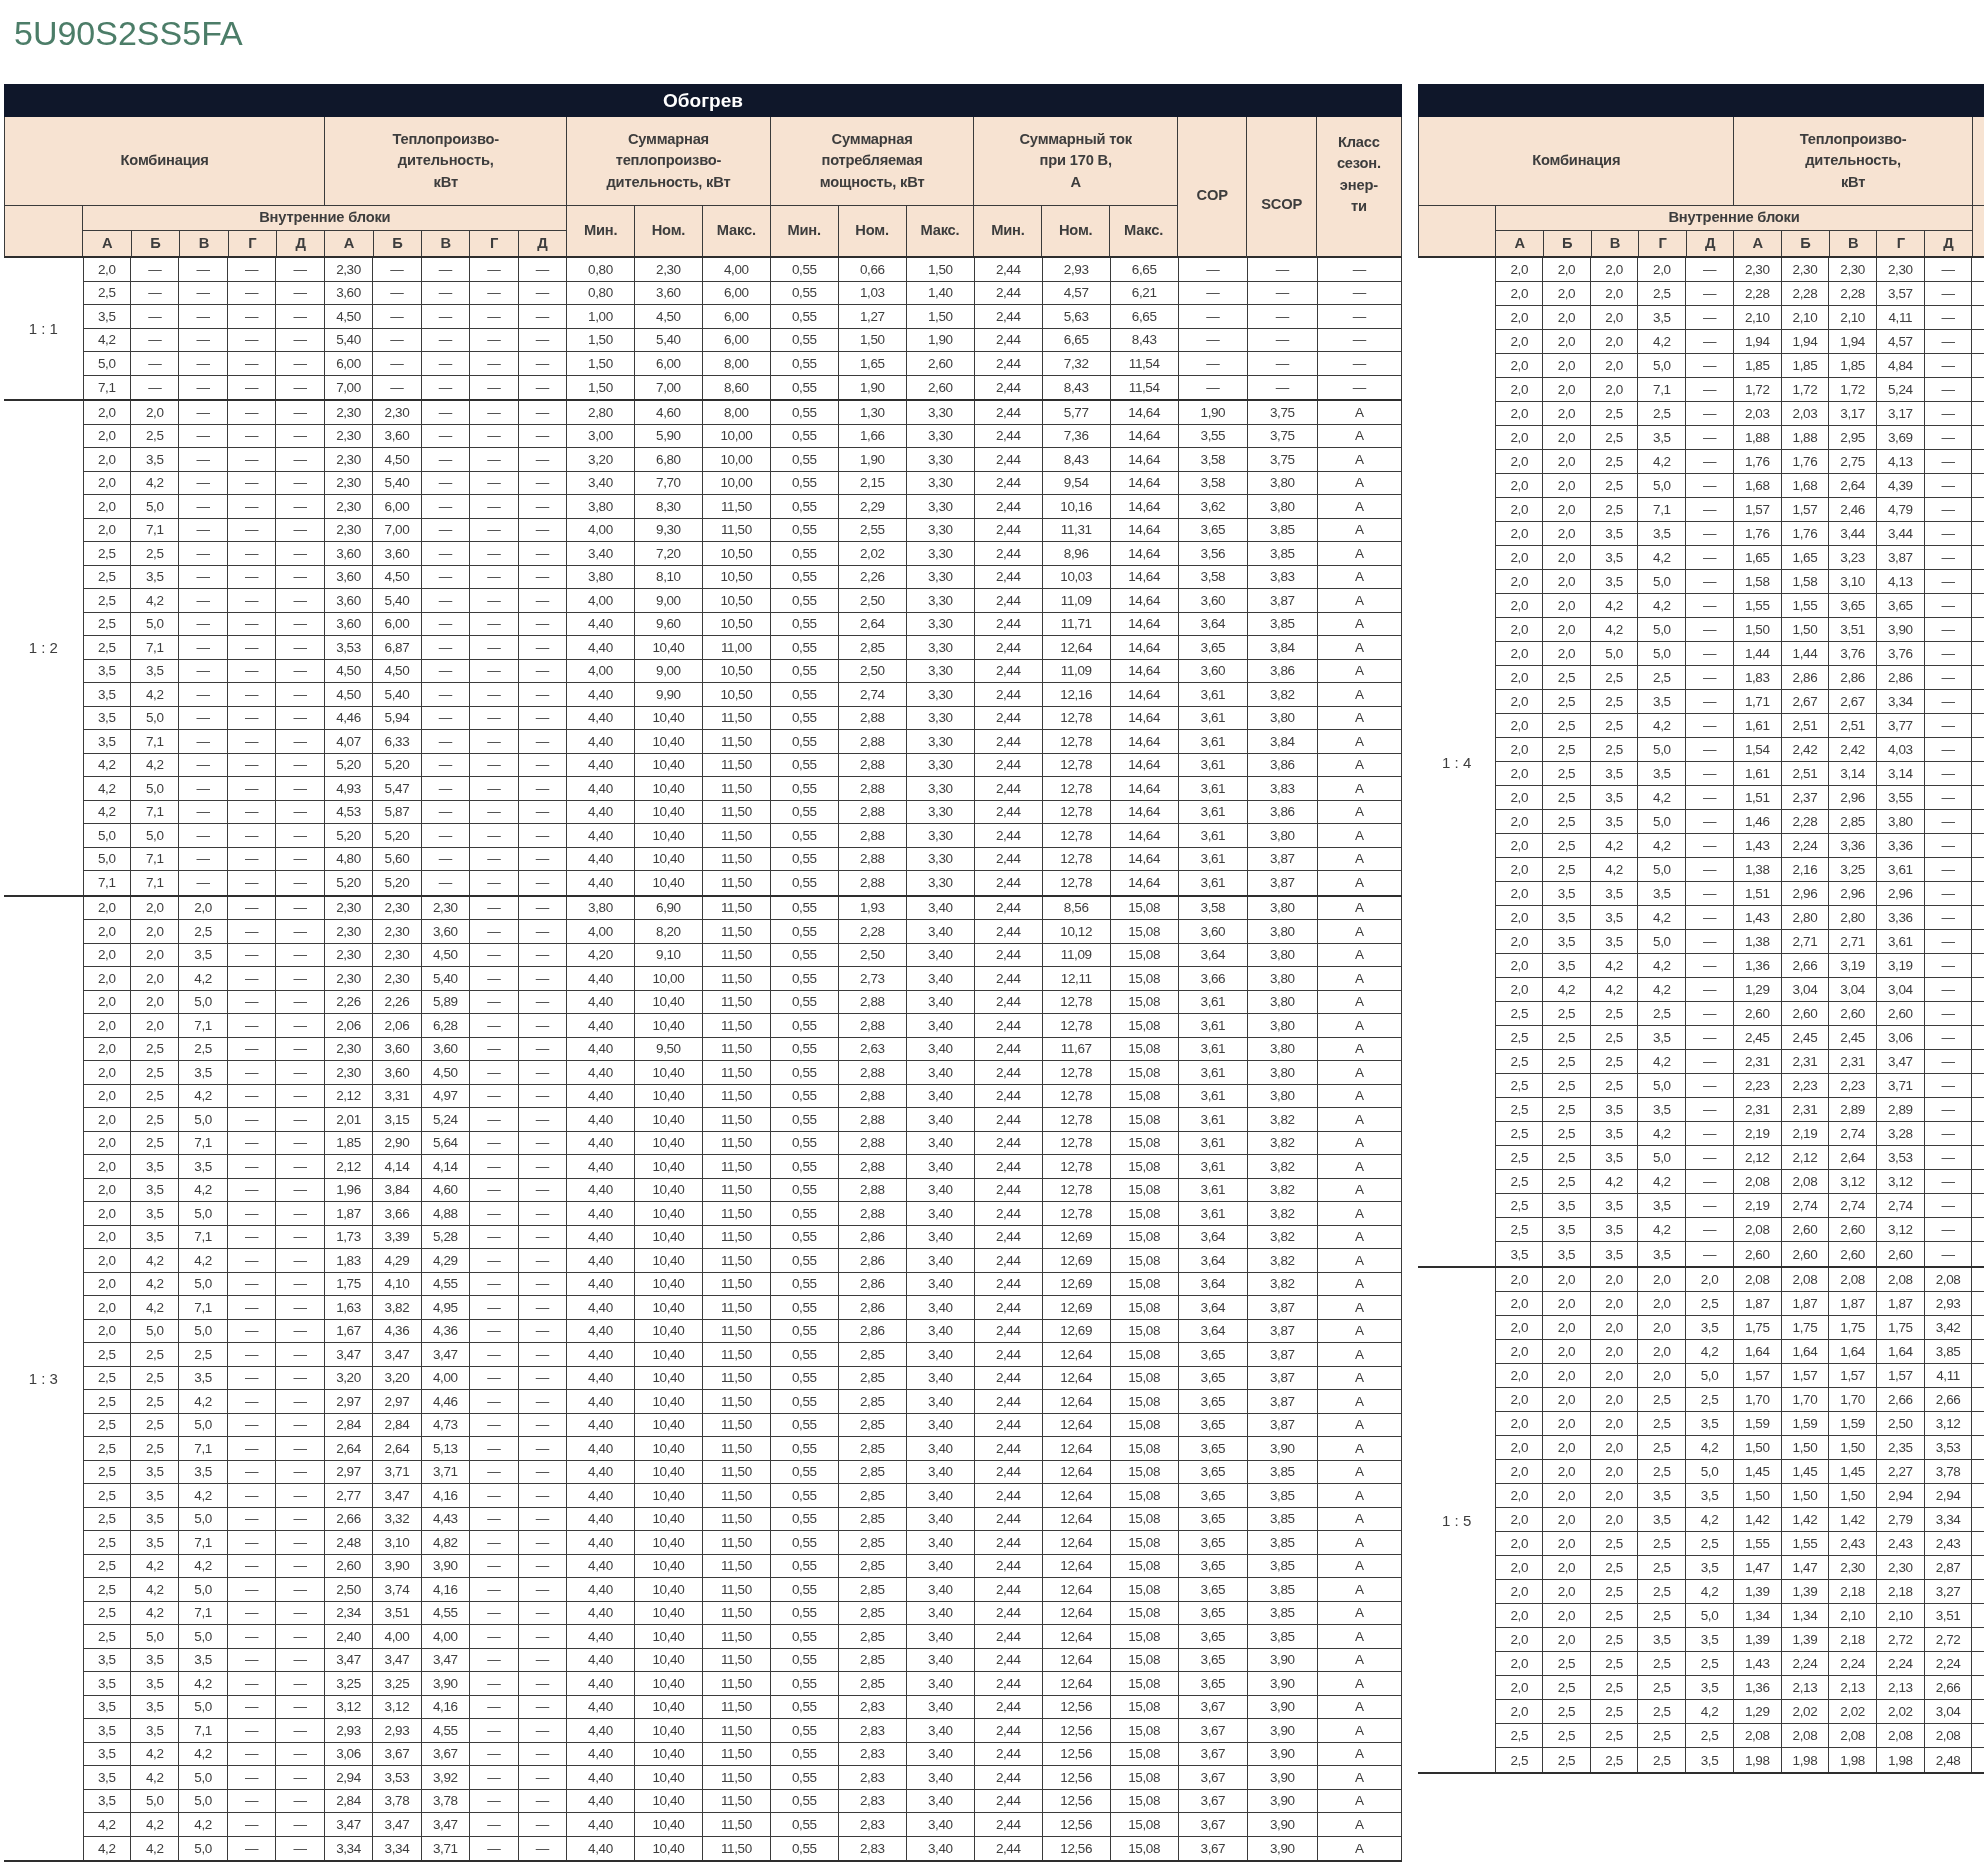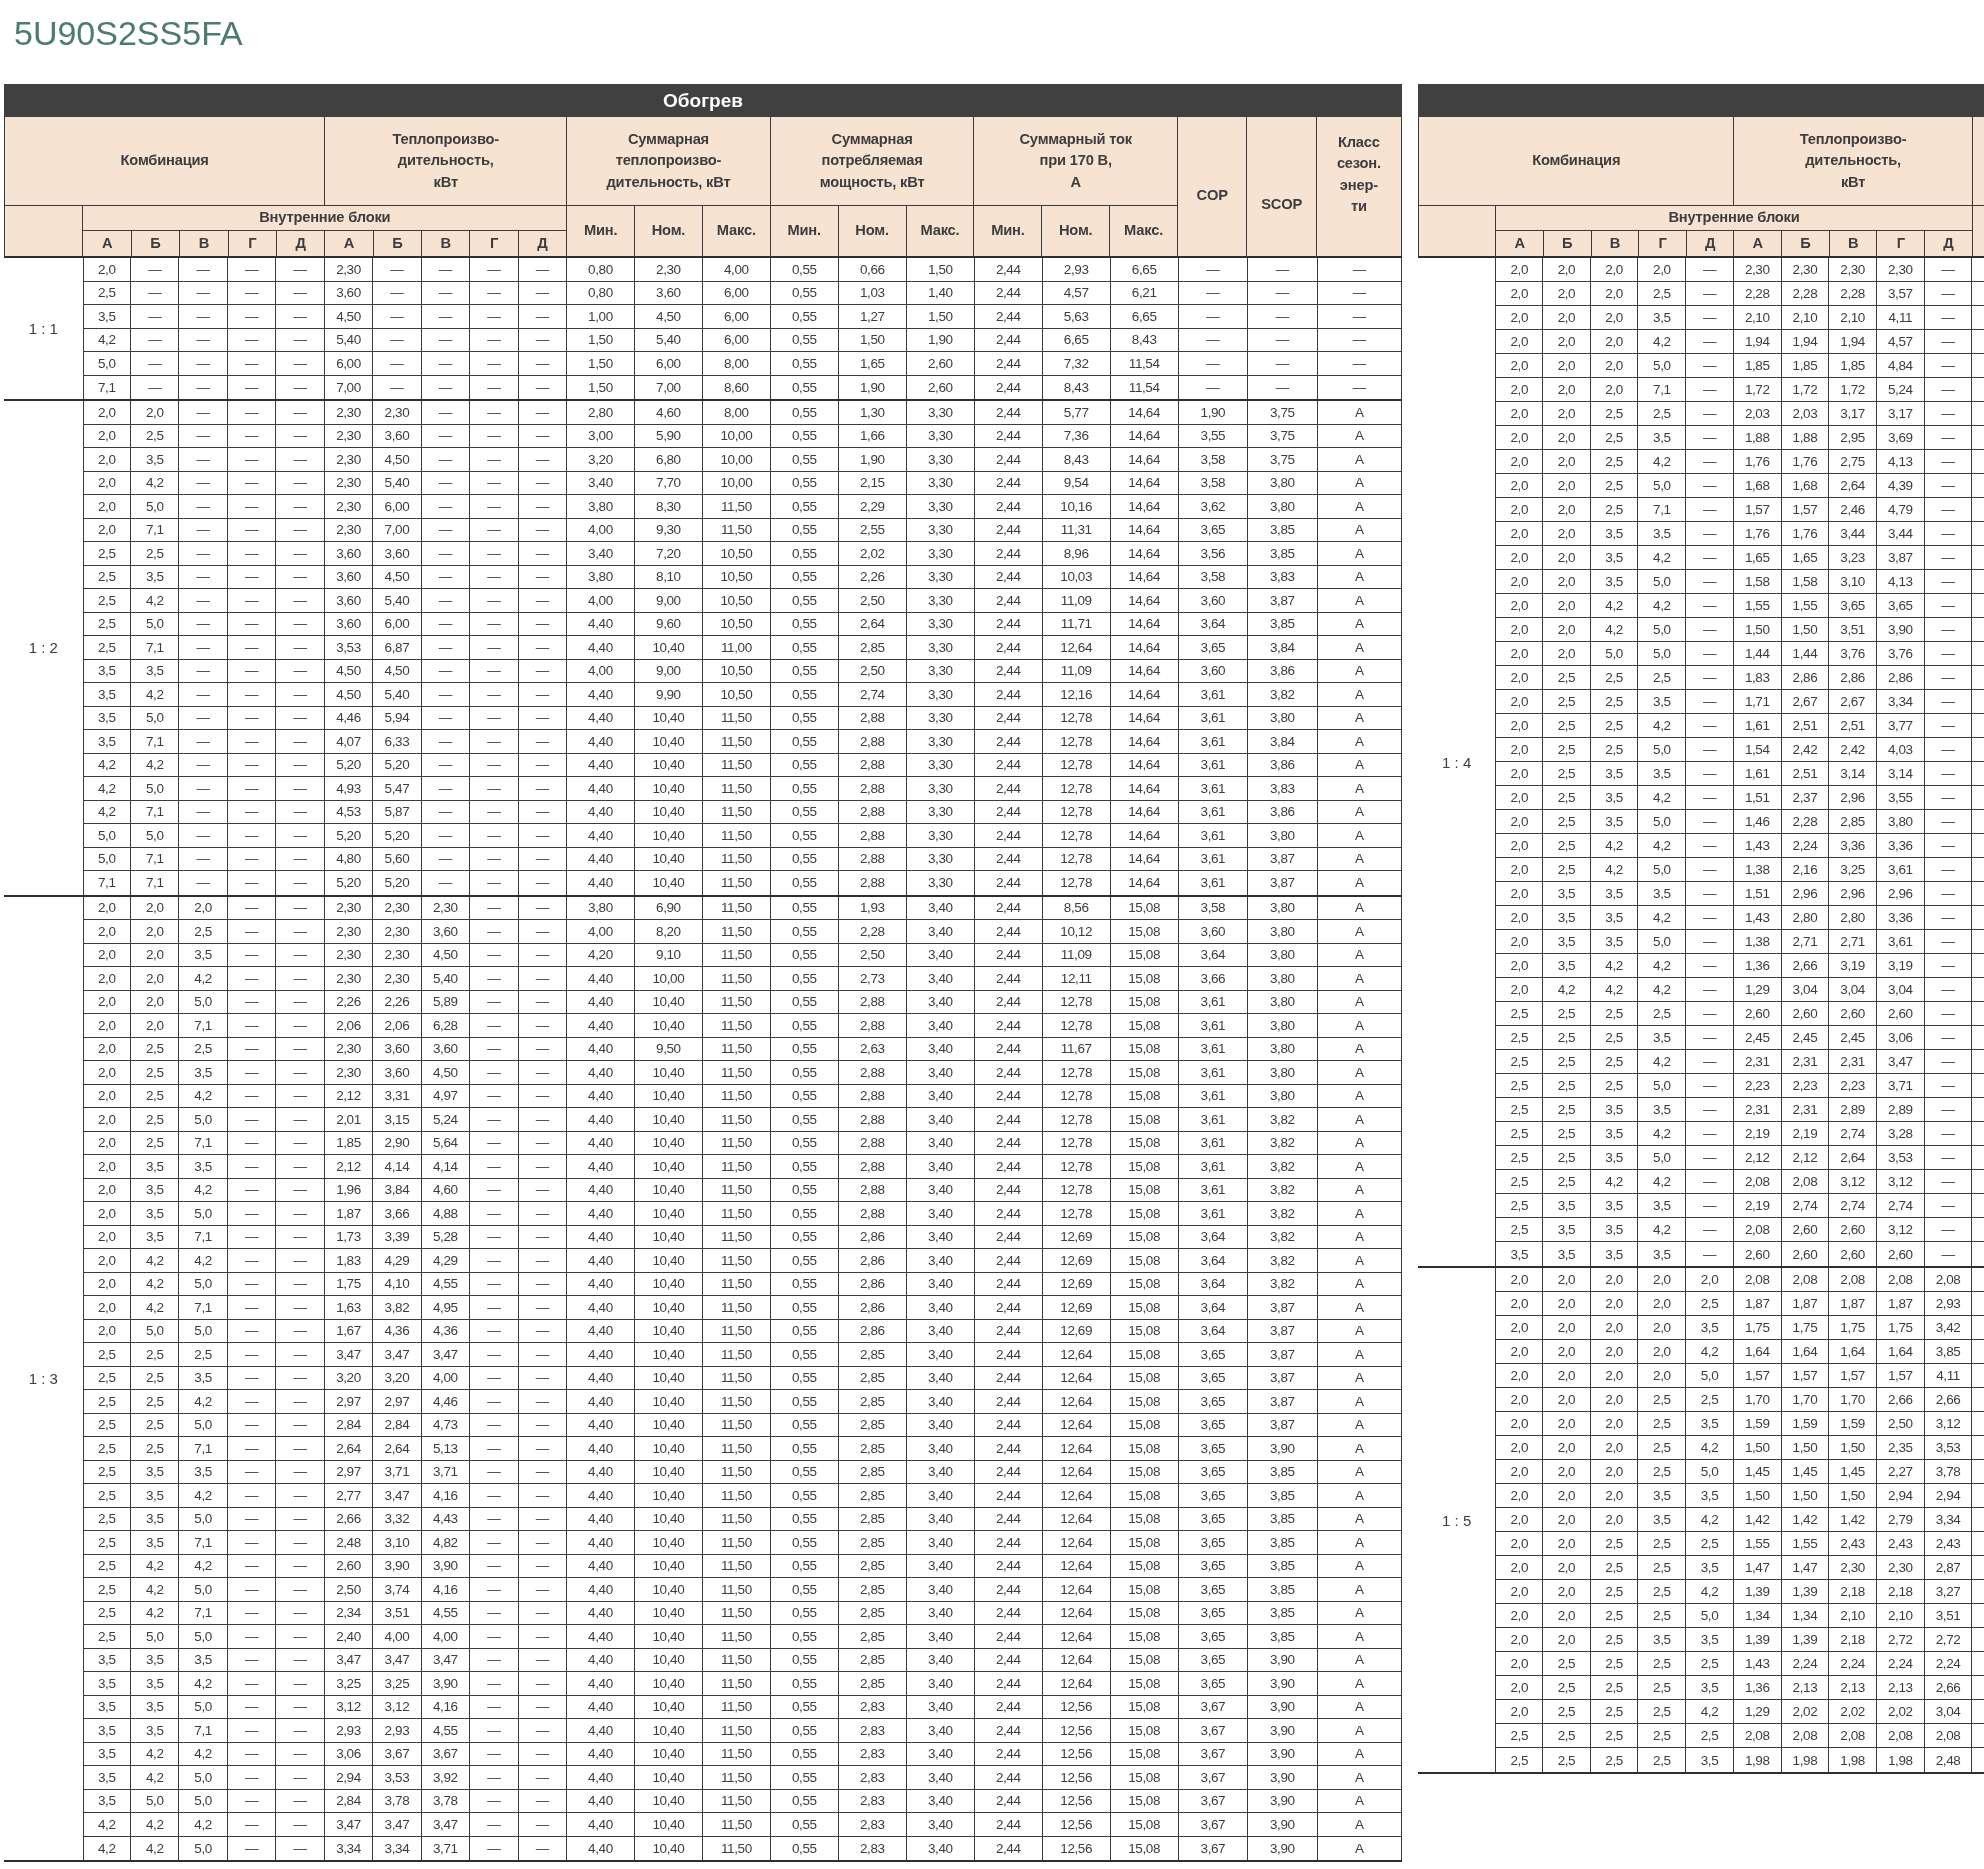--- a/index.html
+++ b/index.html
@@ -3,21 +3,21 @@
 <meta charset="utf-8">
 <style>
   html,body{margin:0;padding:0;background:#ffffff;}
   body{width:2798px;height:1870px;position:relative;
        font-family:"Liberation Sans",sans-serif;color:#3d3d3d;}
   .page-title{position:absolute;left:8px;top:13.5px;font-size:34px;
        color:#4c7d68;letter-spacing:0px;margin-left:6px;}
   .tbl{position:absolute;top:84px;}
   #tbl-left{left:4px;width:1398px;--rh:23.5px;}
   #tbl-right{left:1418px;width:1377px;--rh:24px;}
-  .bar{height:33px;background:#404040;color:#ffffff;font-weight:bold;
+  .bar{height:33px;background:#0f172a;color:#ffffff;font-weight:bold;
        font-size:19px;display:flex;align-items:center;justify-content:center;}
   .hdr{position:relative;height:139px;background:#f7e3d2;
        border-left:0.8px solid #3b3b3b;border-right:0.8px solid #3b3b3b;
        border-bottom:2.8px solid #2e2e2e;box-sizing:content-box;}
   .hcell{position:absolute;box-sizing:border-box;display:flex;align-items:center;
        justify-content:center;text-align:center;font-size:14.7px;line-height:1.45;
        white-space:pre-line;letter-spacing:-0.2px;font-weight:bold;}
   .bR{border-right:0.8px solid #3b3b3b;}
   .bB{border-bottom:0.8px solid #3b3b3b;}
   .body{position:relative;border-bottom:2.8px solid #2e2e2e;}

